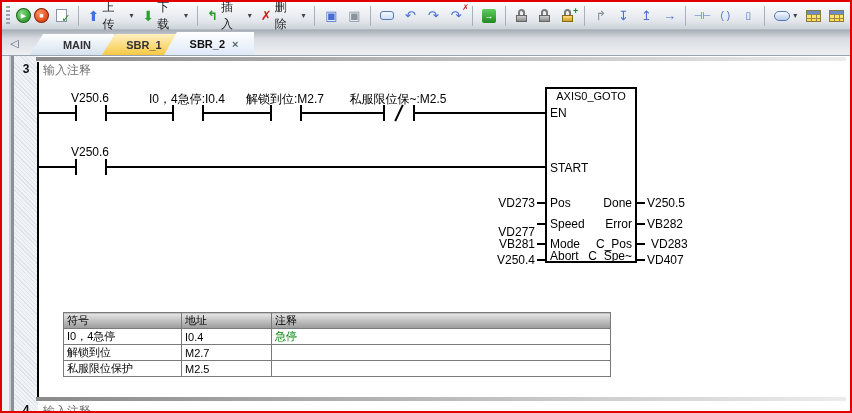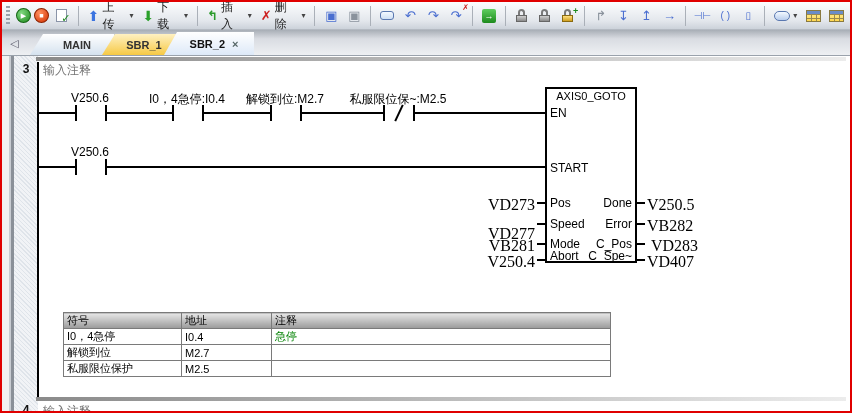--- a/index.html
+++ b/index.html
@@ -81,21 +81,21 @@
 
   .wire { position:absolute; height:2px; background:#000; }
   .vwire { position:absolute; width:2px; background:#000; }
   .cbar { position:absolute; width:2px; height:16px; background:#000; }
   .nc-slash { position:absolute; width:2px; height:18px; background:#000; transform:rotate(25deg); }
   .clabel { position:absolute; font-size:12px; color:#000; white-space:nowrap; transform:translateX(-50%); }
 
   .fblock { position:absolute; left:545px; top:87px; width:92px; height:176px; border:2px solid #000; background:#fff; }
   .fb-title { position:absolute; top:1px; left:0; right:0; text-align:center; font-size:11px; color:#000; }
   .fb-pin { position:absolute; font-size:12px; color:#000; white-space:nowrap; }
-  .operand { position:absolute; font-size:16px; color:#000; white-space:nowrap;font-family:Liberation Serif, serif; }
+  .operand { position:absolute; font-size:12px; color:#000; white-space:nowrap; }
   .operand.in { width:80px; text-align:right; }
   .stub { position:absolute; width:8px; height:2px; background:#000; }
 
   .symtable { position:absolute; left:41px; top:328px; border-collapse:collapse; table-layout:fixed; }
   .symtable td, .symtable th { border:1px solid #7a7a7a; font-size:11px; font-weight:normal;
     text-align:left; padding:0 3px; height:13px; white-space:nowrap; overflow:hidden; }
   .symtable th { background:linear-gradient(#e6e6e6,#9a9a9a); color:#000; }
   .symtable td { background:#fff; color:#000; }
   .symtable td.green { color:#008000; }
 </style>

